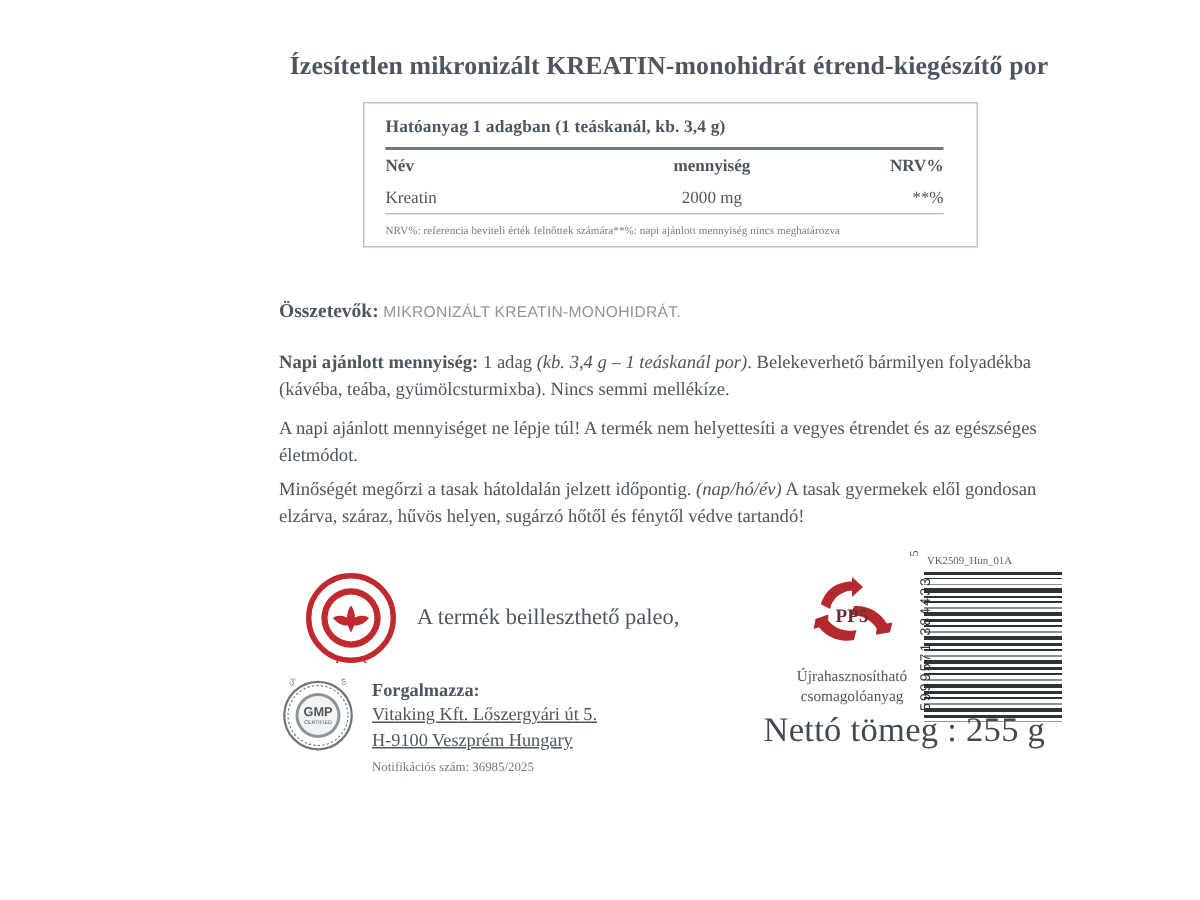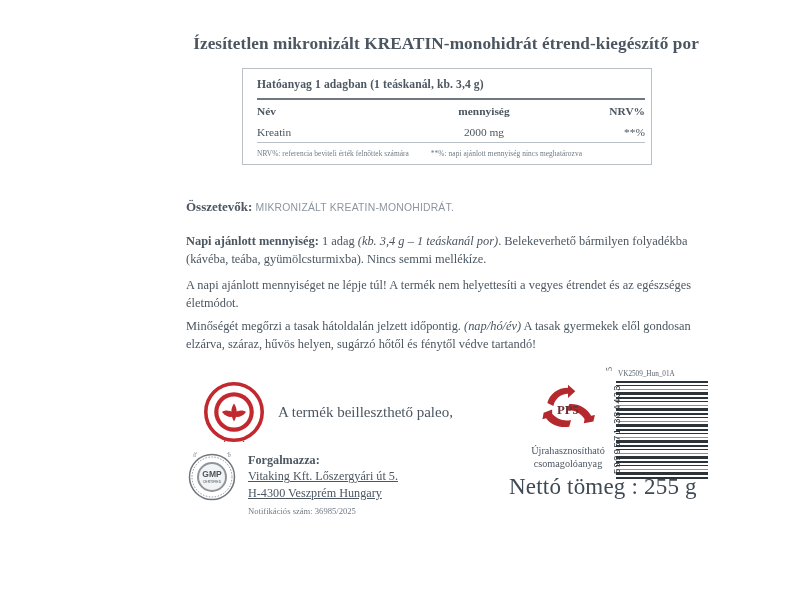--- a/index.html
+++ b/index.html
@@ -36,21 +36,21 @@
   }
 
   
   .nutri-table {
     position: absolute;
     left: 196px;
     top: 68px;
     width: 410px;
     box-sizing: border-box;
     border: 1px solid #b9c0c7;
-    padding: 9px 6px 6px 14px;
+    padding: 9px 22px 6px 14px;
   }
   .nutri-heading {
     font-size: 11.6px;
     font-weight: bold;
     color: #4b5661;
     padding-bottom: 7px;
     letter-spacing: 0.1px;
   }
   .rule-thick {
     border-top: 2px solid #6d7883;
@@ -71,21 +71,20 @@
   }
   .nutri-grid th {
     font-weight: bold;
   }
   .col-name   { width: 42%; text-align: left; }
   .col-amount { width: 33%; text-align: center; }
   .col-nrv    { width: 25%; text-align: right; }
   .nutri-grid td { font-weight: normal; }
   .nutri-foot {
     display: flex;
-    gap: 22px;
     padding-top: 6px;
     font-size: 7.4px;
     color: #6f7a85;
     letter-spacing: 0.05px;
   }
 
   
   .body-block {
     position: absolute;
     left: 140px;
@@ -321,21 +320,21 @@
         <textPath href="#gt" startOffset="50%" text-anchor="middle">GOOD MANUFACTURING</textPath>
       </text>
       <path id="gb" d="M 50 88 m -34 0 a 34 34 0 0 0 68 0" fill="none"></path>
       <text font-family="Liberation Sans, sans-serif" font-size="8" fill="#5d656d">
         <textPath href="#gb" startOffset="50%" text-anchor="middle">PRACTICE</textPath>
       </text>
     </svg>
     <div class="dist-text">
       <div class="d-head">Forgalmazza:</div>
       <div class="d-line">Vitaking Kft. Lőszergyári út 5.</div>
-      <div class="d-line">H-4300 Veszprém Hungary</div>
+      <div class="d-line">H-9100 Veszprém Hungary</div>
       <div class="d-note">Notifikációs szám: 36985/2025</div>
     </div>
   </div>
 
   <div class="recycle-block">
     <svg width="62" height="56" viewBox="0 0 100 92">
       <g fill="#b4292e">
         <path d="M50 6 L62 17 L50 28 L50 21 C38 21 28 30 26 41 L16 36 C20 21 33 11 50 11 Z"></path>
         <path d="M93 62 L78 67 L78 60 C70 51 58 47 47 50 L50 39 C65 36 80 42 88 53 L94 51 Z" transform="rotate(8 60 55)"></path>
         <path d="M10 52 L24 47 L24 54 C32 63 44 67 55 64 L52 75 C37 78 22 72 14 61 L8 63 Z"></path>

